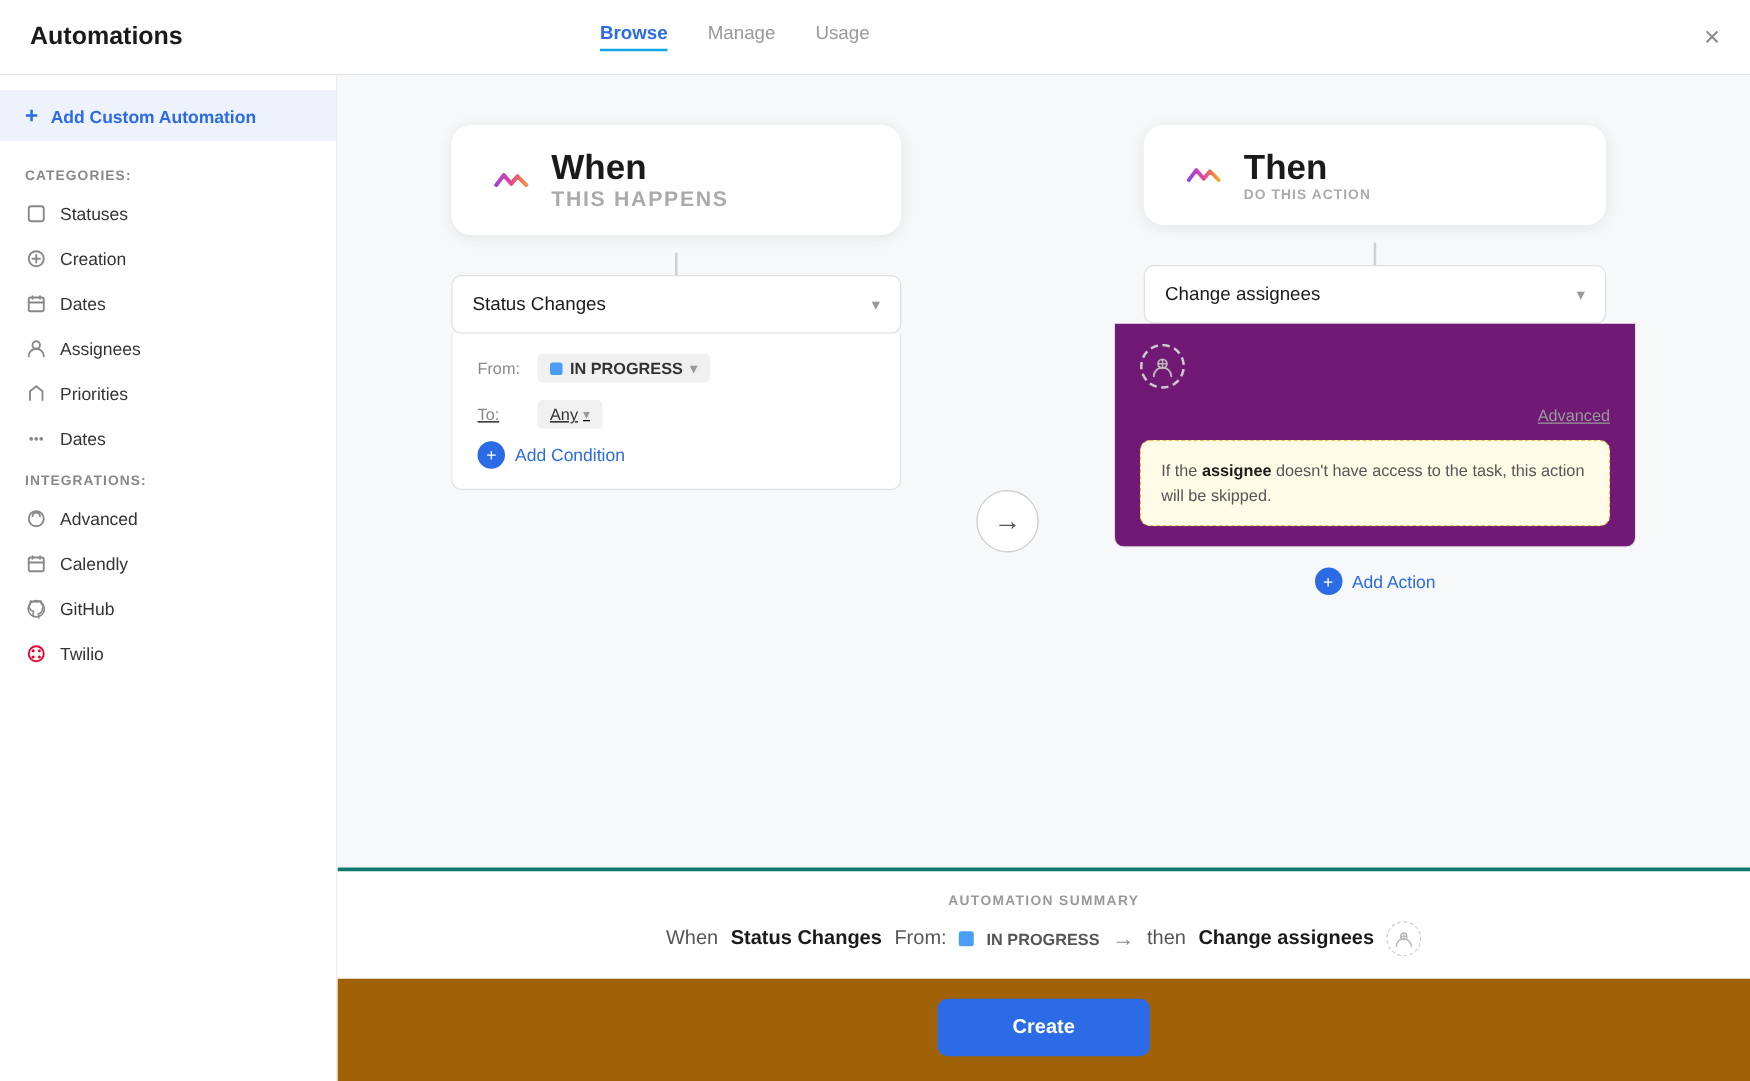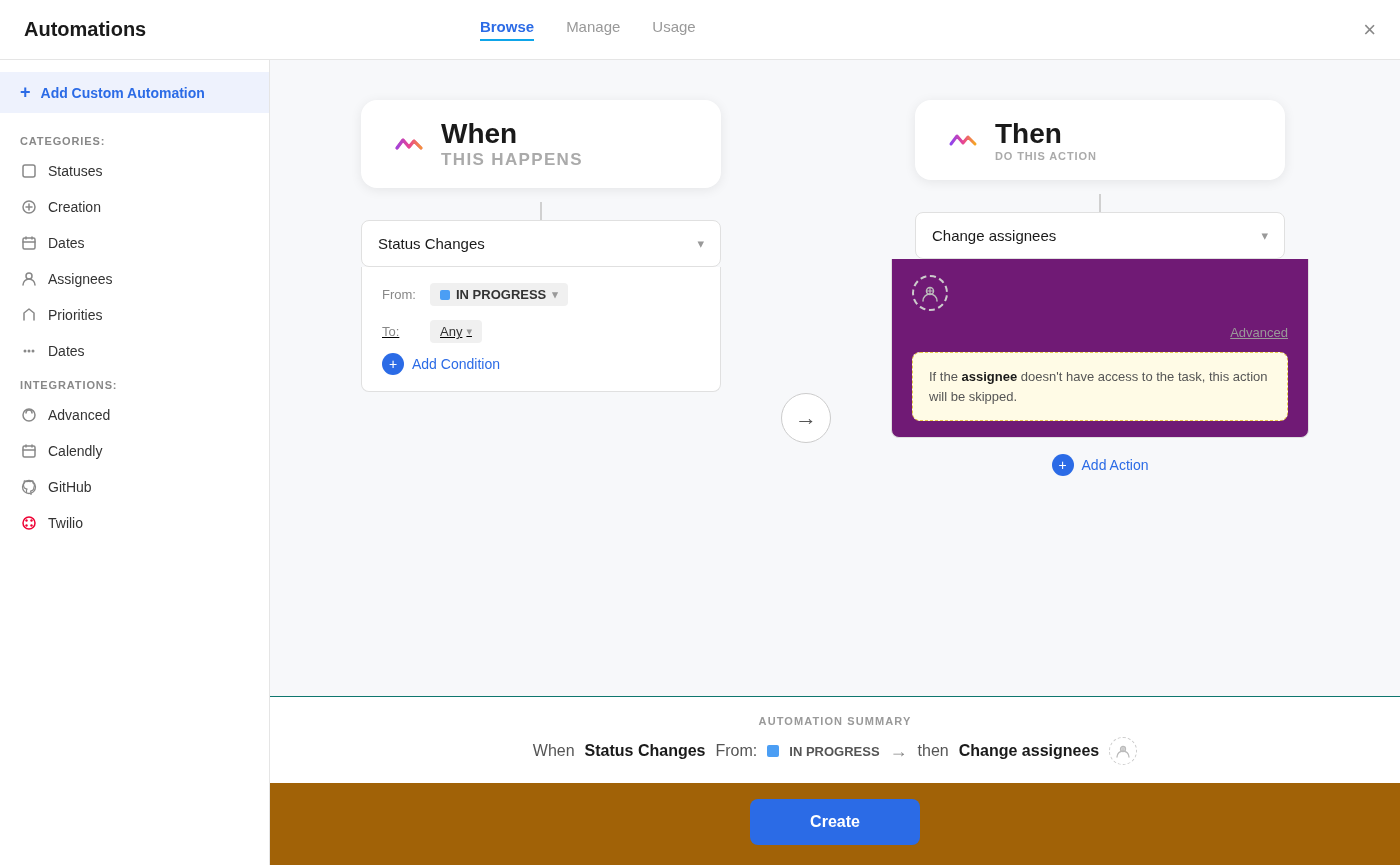--- a/index.html
+++ b/index.html
@@ -113,21 +113,21 @@
       display: flex; align-items: center; gap: 8px; background: none; border: none;
       color: #2b6be6; font-size: 14px; font-weight: 500; cursor: pointer; margin-top: 16px;
     }
     .add-action-btn .plus-circle {
       width: 22px; height: 22px; border-radius: 50%; background: #2b6be6;
       color: #fff; display: flex; align-items: center; justify-content: center; font-size: 14px;
     }
 
     
     .summary-bar {
-      background: #fff; border-top: 1px solid #0f766e; padding: 18px 60px;
+      background: #fff; border-top: 3px solid #0f766e; padding: 18px 60px;
       flex-shrink: 0;
     }
     .summary-label { font-size: 11px; font-weight: 700; color: #999; letter-spacing: 0.1em; text-align: center; margin-bottom: 10px; }
     .summary-content { display: flex; align-items: center; justify-content: center; gap: 10px; font-size: 16px; color: #555; flex-wrap: wrap; }
     .summary-content strong { color: #1a1a1a; }
     .summary-status-dot { width: 12px; height: 12px; border-radius: 2px; background: #4b9ef4; display: inline-block; }
     .summary-arrow { font-size: 18px; color: #888; }
     .summary-assignee-icon {
       width: 28px; height: 28px; border-radius: 50%; border: 1.5px dashed #ccc;
       display: flex; align-items: center; justify-content: center; color: #aaa; font-size: 12px;

